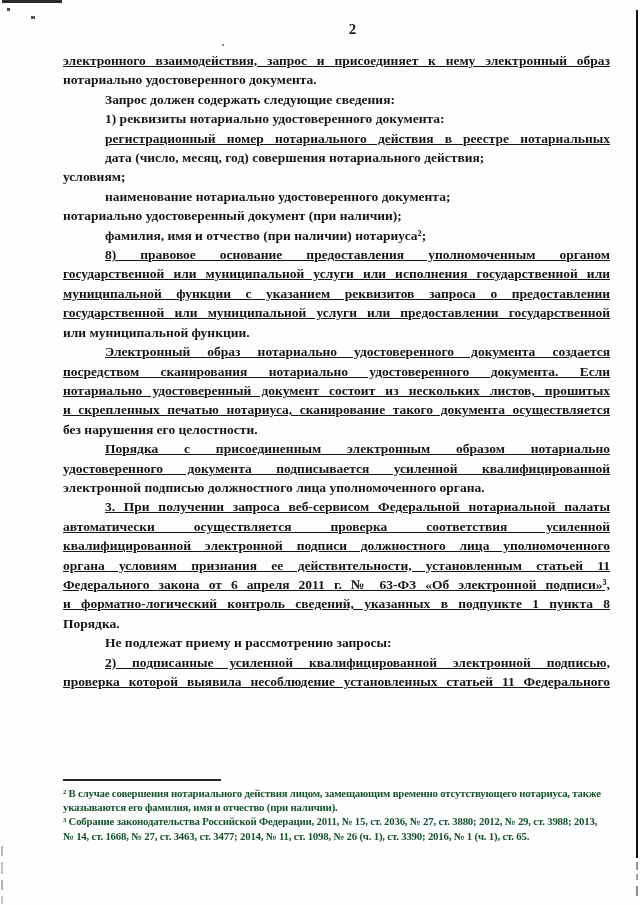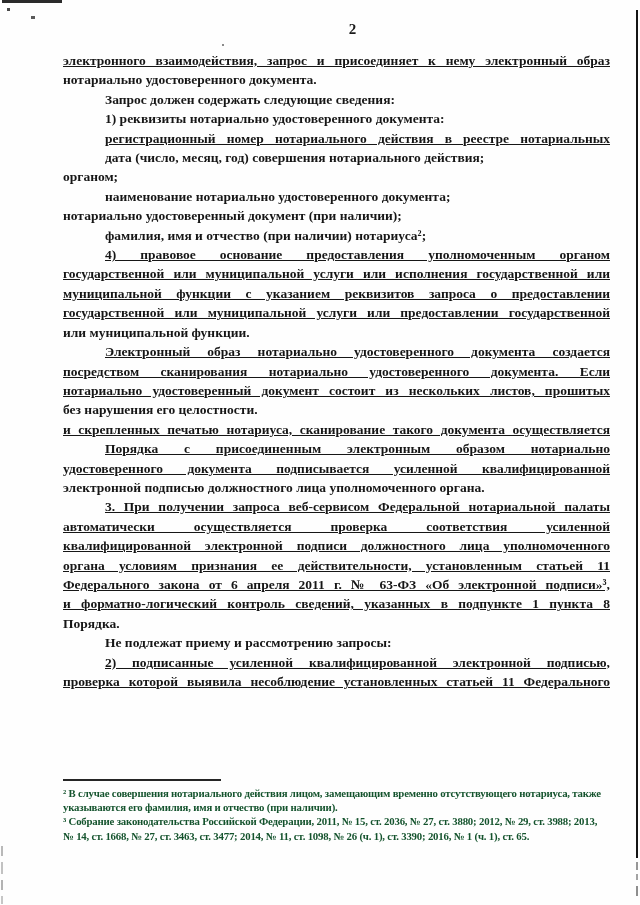--- a/index.html
+++ b/index.html
@@ -87,34 +87,34 @@
 
   <div class="page-number">2</div>
 
   <div class="body-text" id="body-text">
       <div class="line just">электронного взаимодействия, запрос и присоединяет к нему электронный образ</div>
       <div class="line">нотариально удостоверенного документа.</div>
       <div class="line indent">Запрос должен содержать следующие сведения:</div>
       <div class="line indent">1) реквизиты нотариально удостоверенного документа:</div>
       <div class="line just indent">регистрационный номер нотариального действия в реестре нотариальных</div>
       <div class="line indent">дата (число, месяц, год) совершения нотариального действия;</div>
-      <div class="line">органом;</div>
+      <div class="line">условиям;</div>
       <div class="line indent">наименование нотариально удостоверенного документа;</div>
       <div class="line">нотариально удостоверенный документ (при наличии);</div>
       <div class="line indent">фамилия, имя и отчество (при наличии) нотариуса²;</div>
-      <div class="line just indent">4) правовое основание предоставления уполномоченным органом</div>
+      <div class="line just indent">8) правовое основание предоставления уполномоченным органом</div>
       <div class="line just">государственной или муниципальной услуги или исполнения государственной или</div>
       <div class="line just">муниципальной функции с указанием реквизитов запроса о предоставлении</div>
       <div class="line just">государственной или муниципальной услуги или предоставлении государственной</div>
       <div class="line">или муниципальной функции.</div>
       <div class="line just indent">Электронный образ нотариально удостоверенного документа создается</div>
       <div class="line just">посредством сканирования нотариально удостоверенного документа. Если</div>
       <div class="line just">нотариально удостоверенный документ состоит из нескольких листов, прошитых</div>
+      <div class="line just">и скрепленных печатью нотариуса, сканирование такого документа осуществляется</div>
       <div class="line">без нарушения его целостности.</div>
-      <div class="line just">и скрепленных печатью нотариуса, сканирование такого документа осуществляется</div>
       <div class="line just indent">Порядка с присоединенным электронным образом нотариально</div>
       <div class="line just">удостоверенного документа подписывается усиленной квалифицированной</div>
       <div class="line">электронной подписью должностного лица уполномоченного органа.</div>
       <div class="line just indent">3. При получении запроса веб-сервисом Федеральной нотариальной палаты</div>
       <div class="line just">автоматически осуществляется проверка соответствия усиленной</div>
       <div class="line just">квалифицированной электронной подписи должностного лица уполномоченного</div>
       <div class="line just">органа условиям признания ее действительности, установленным статьей 11</div>
       <div class="line just">Федерального закона от 6 апреля 2011 г. № 63-ФЗ «Об электронной подписи»³,</div>
       <div class="line just">и форматно-логический контроль сведений, указанных в подпункте 1 пункта 8</div>
       <div class="line">Порядка.</div>

